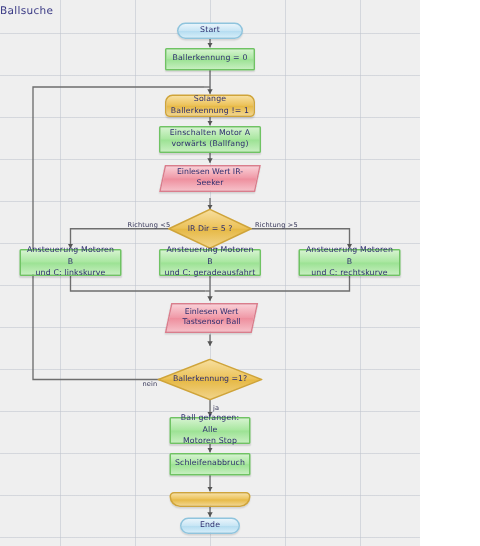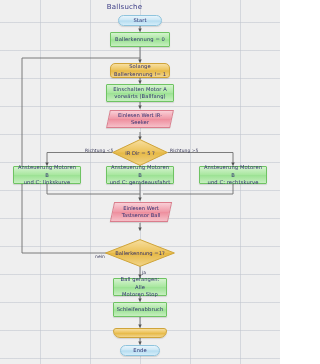--- a/index.html
+++ b/index.html
@@ -122,21 +122,21 @@
     font-size: 4.4px;
     color: #333355;
     white-space: nowrap;
     letter-spacing: 0.1px;
   }
   #diagram-title {
     position: absolute;
     top: 3px;
     left: 0;
     width: 249px;
-    text-align: center;
+    text-align: left;
     font-size: 7px;
     color: #3a3a85;
     letter-spacing: 0.2px;
   }
 </style>
 </head>
 <body>
 
 <div id="canvas">
 

